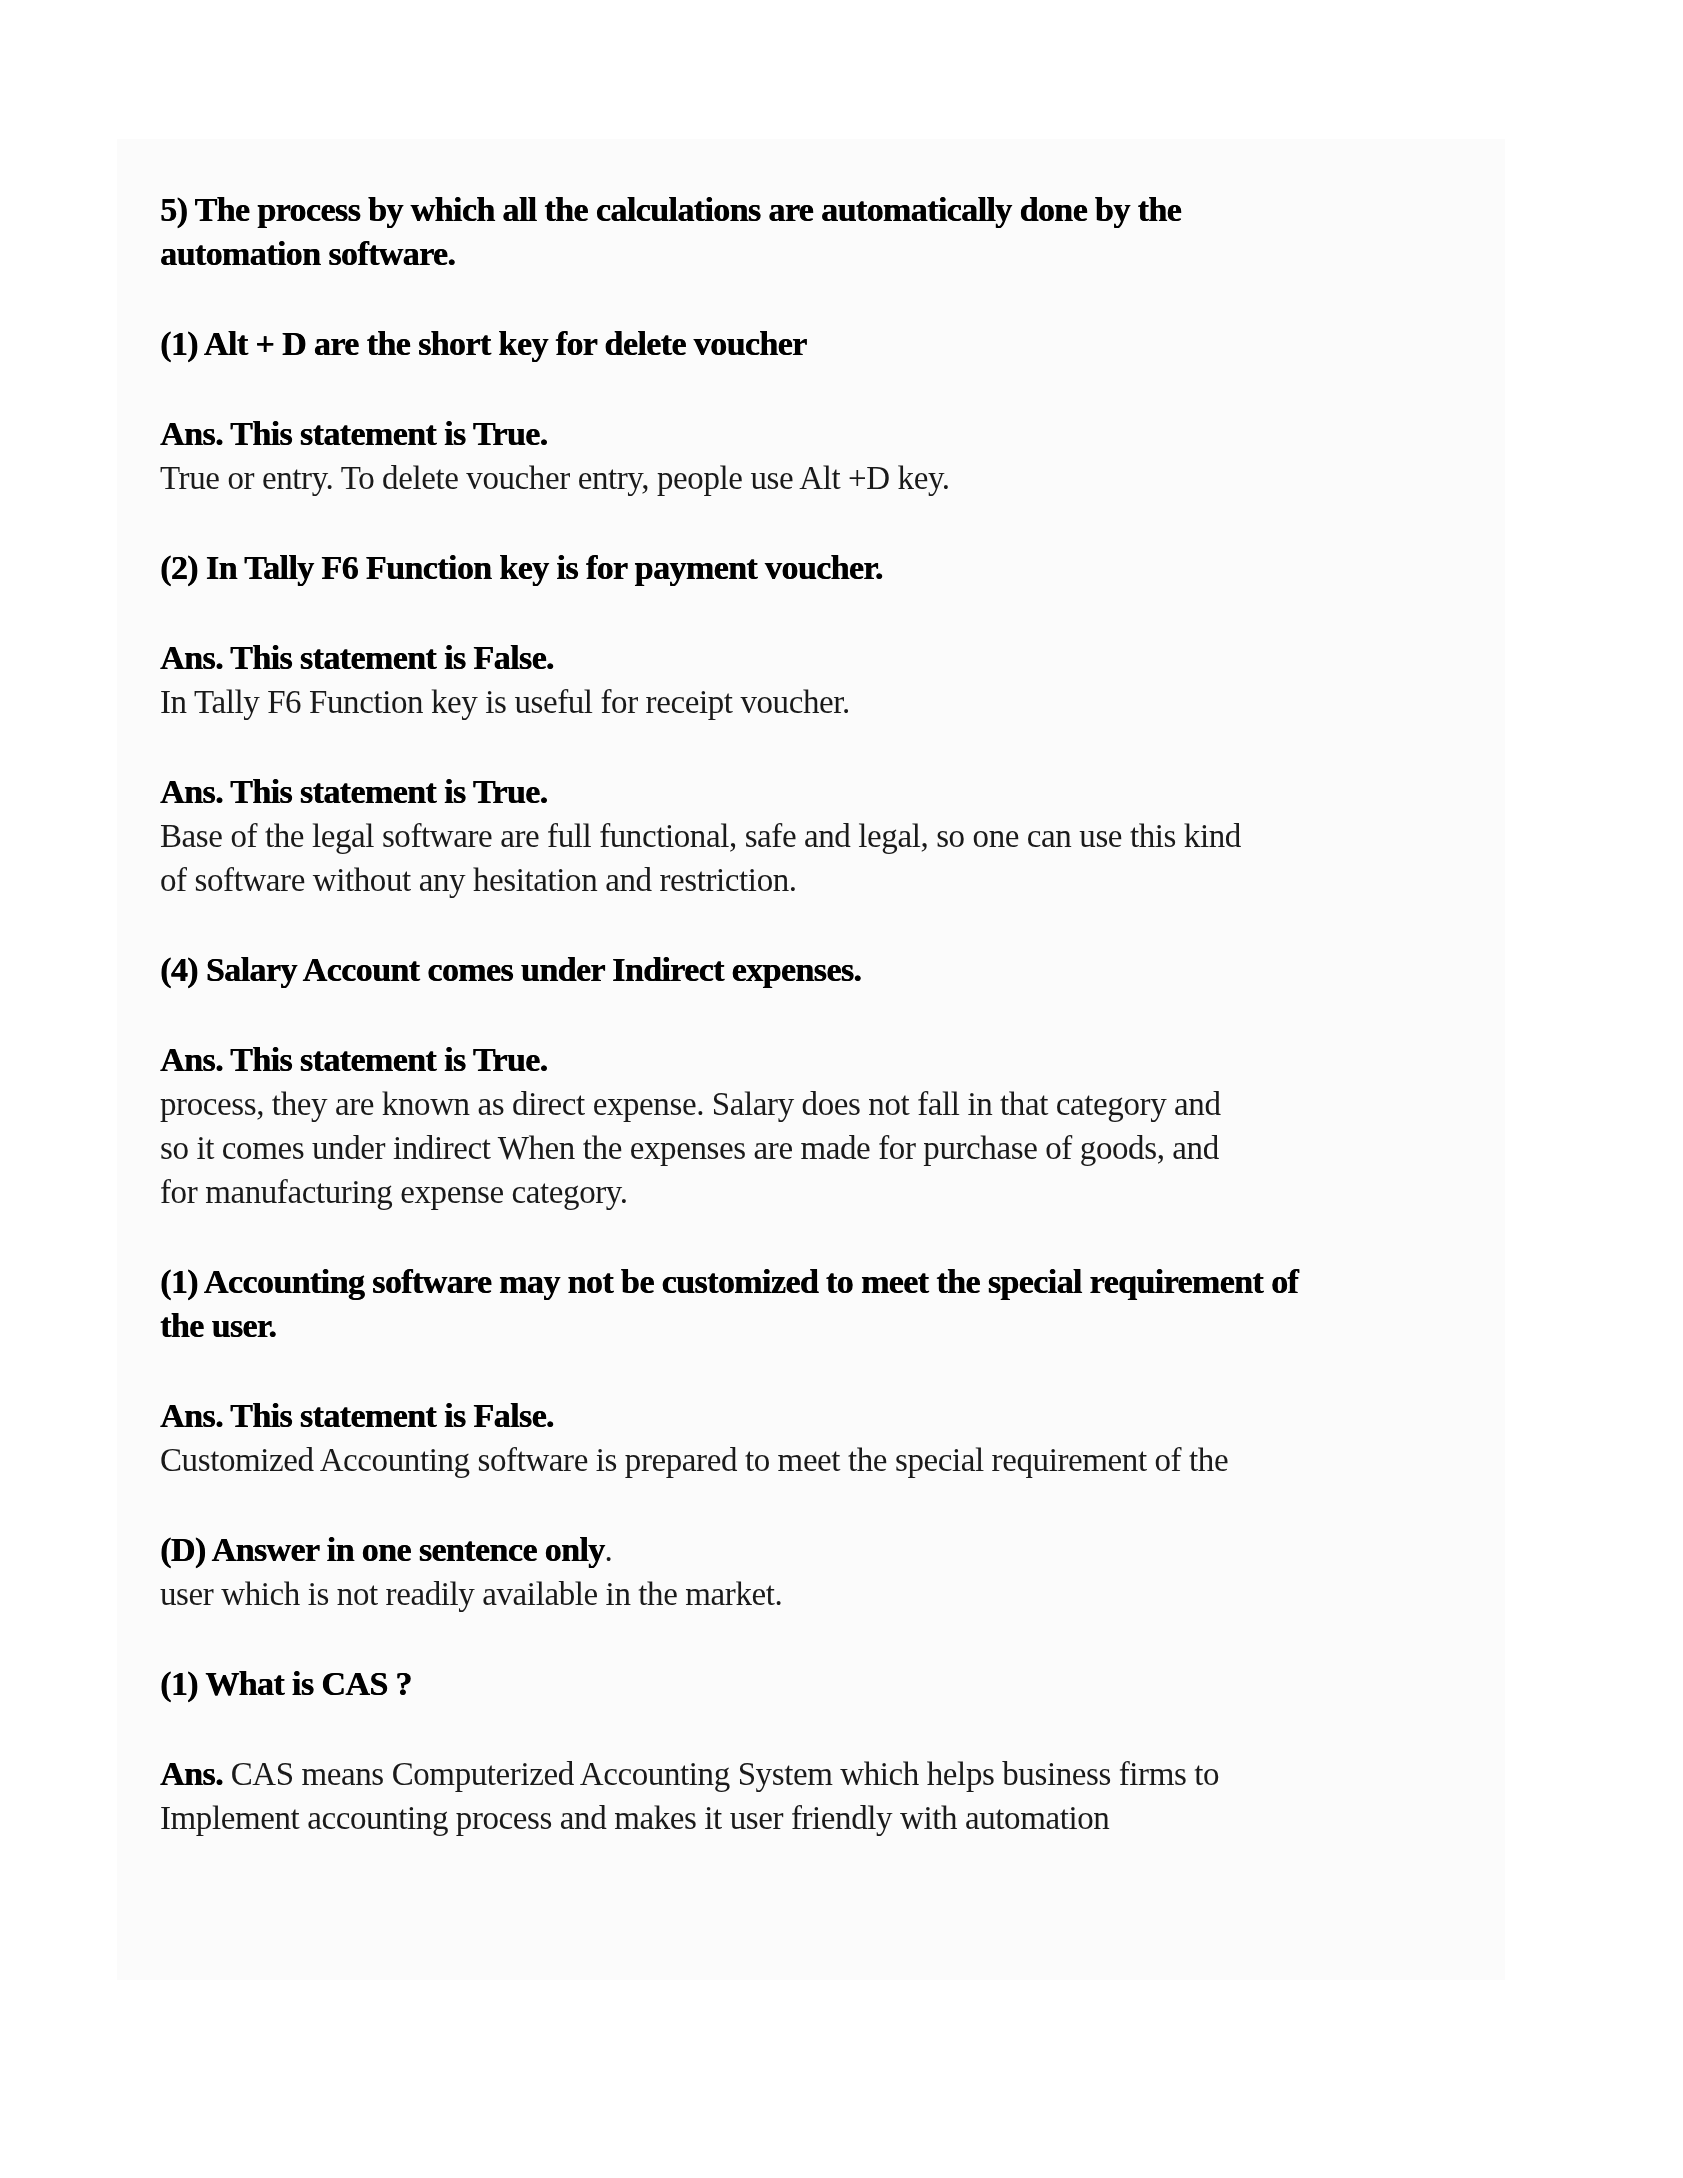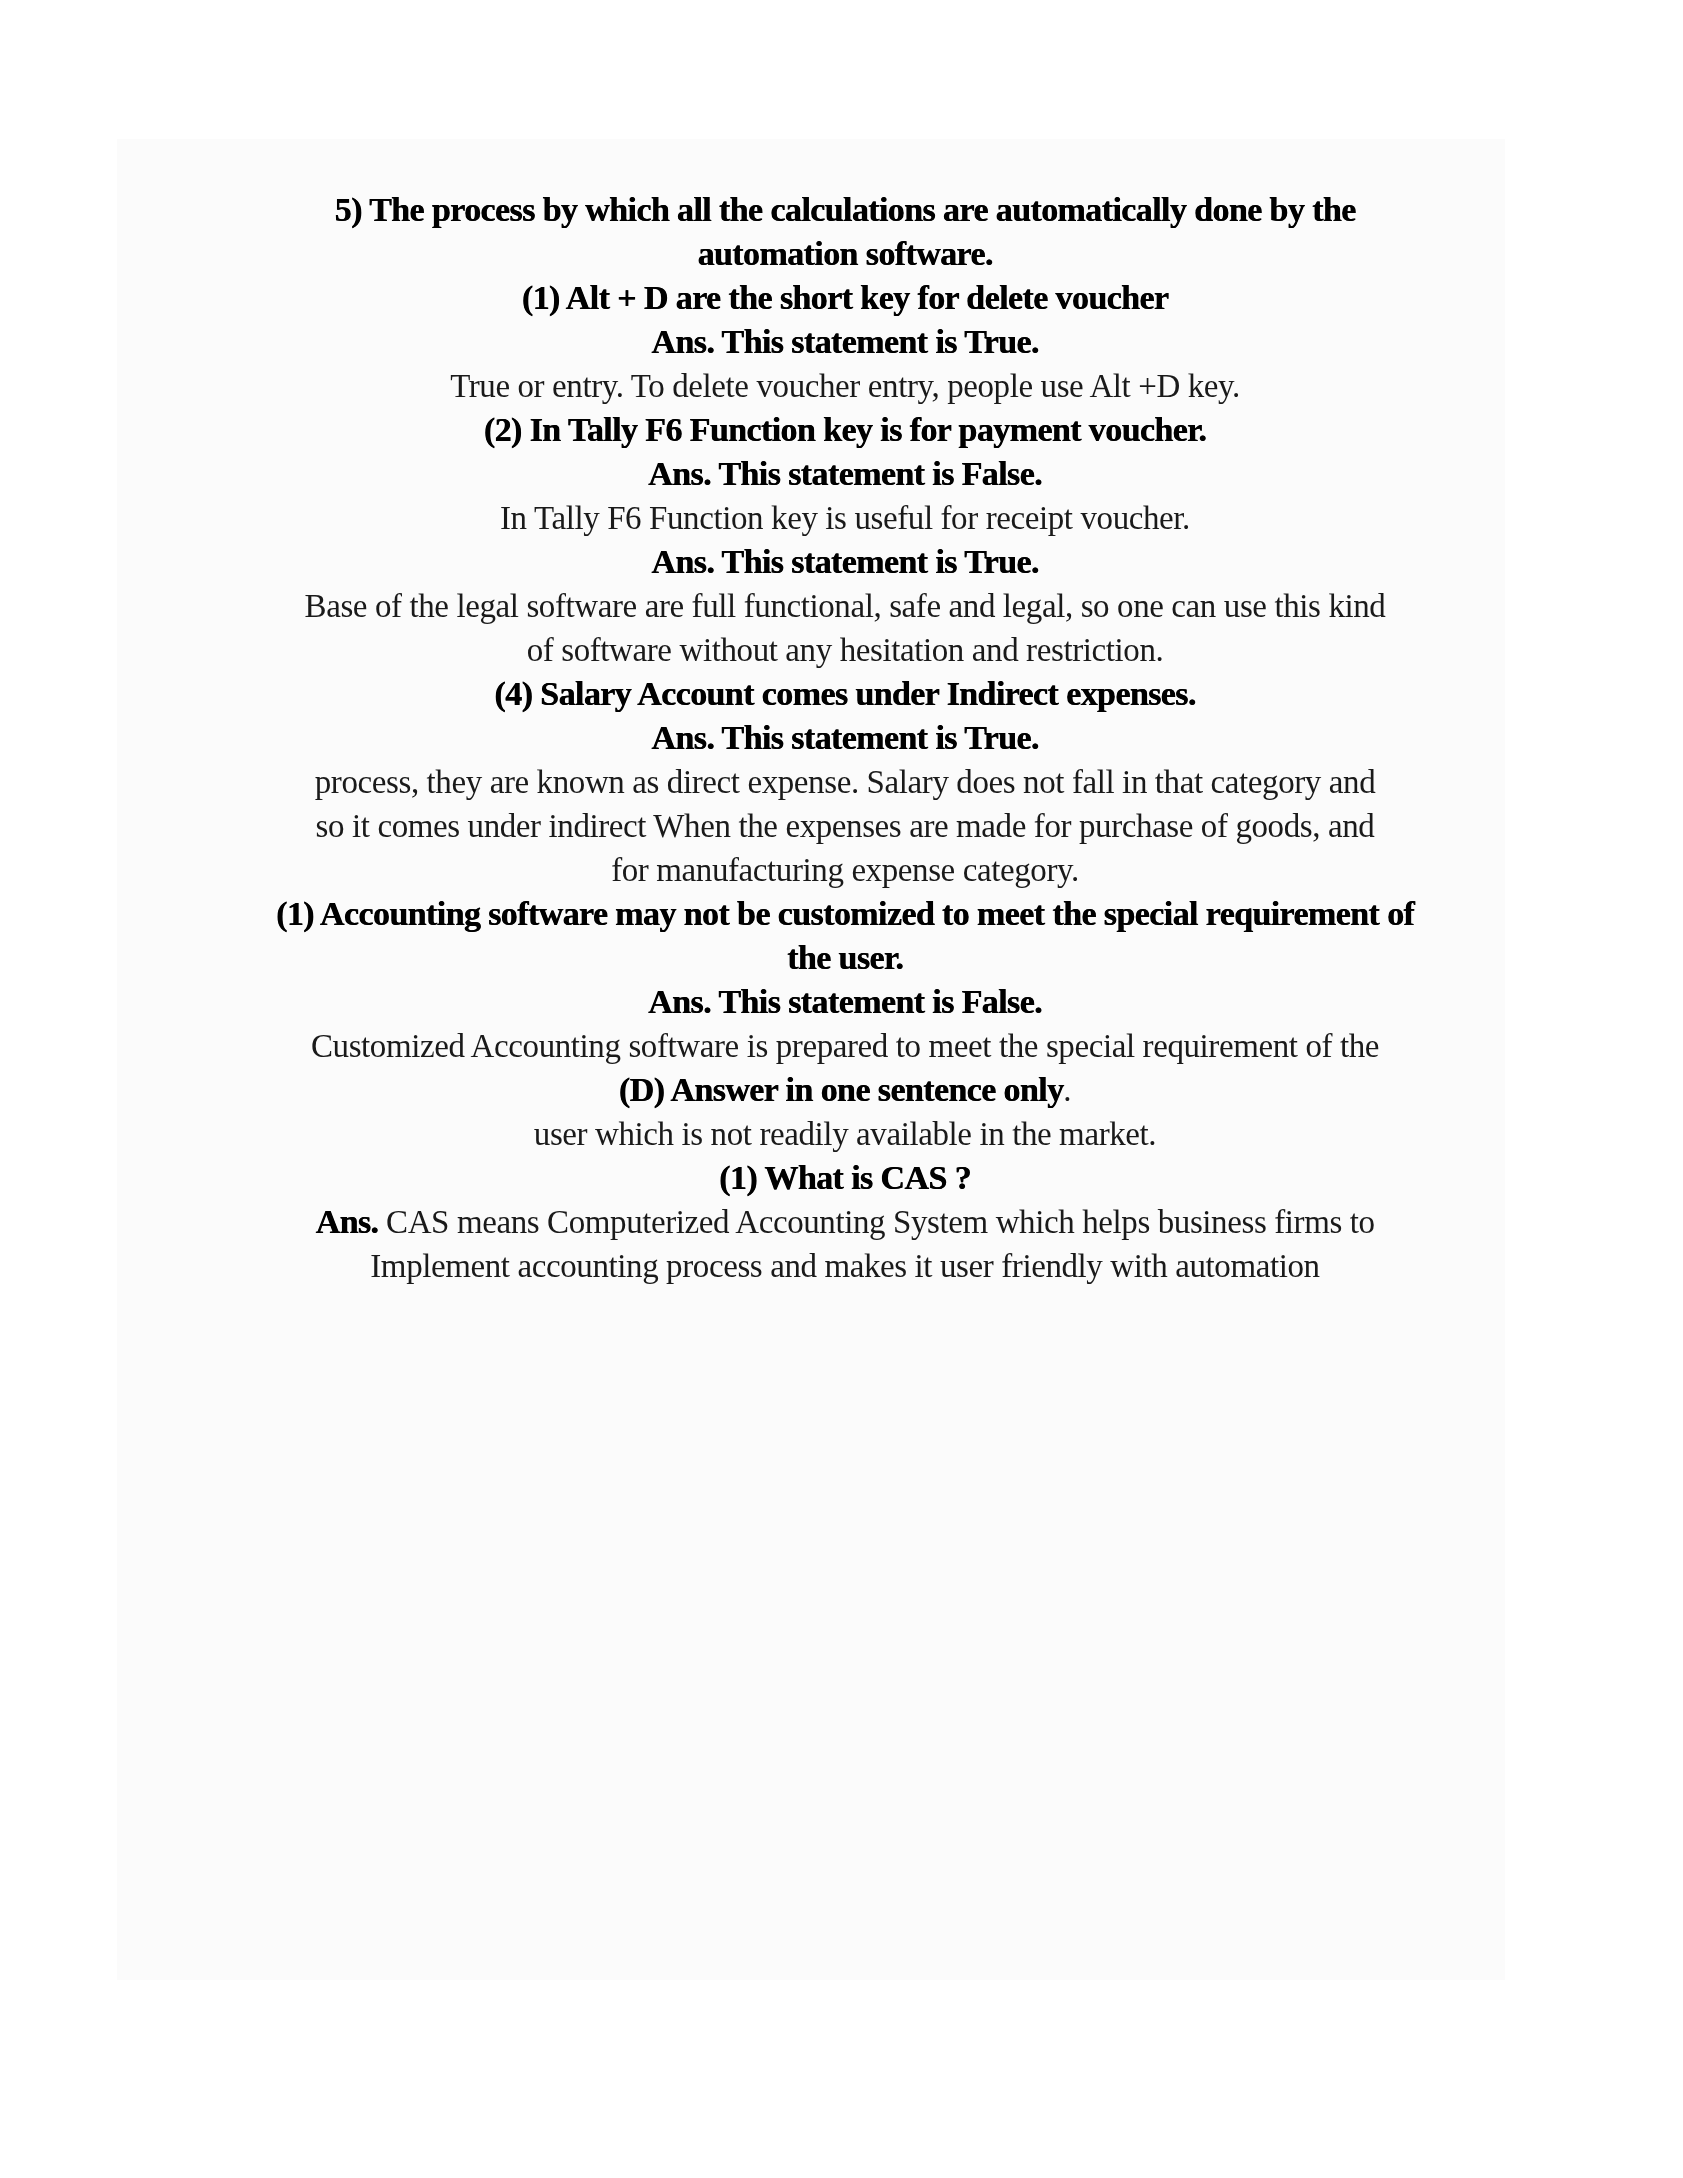--- a/index.html
+++ b/index.html
@@ -18,45 +18,45 @@
   .scan-bg {
     position: absolute;
     left: 117px;
     top: 139px;
     width: 1388px;
     height: 1841px;
     background: #fbfbfb;
   }
   .content {
     position: absolute;
-    left: 152px;
+    left: 160px;
     top: 188px;
     width: 1386px;
     white-space: nowrap;
-    text-align: center;
   }
   .line {
     line-height: 44px;
     font-size: 33px;
     color: #1a1a1a;
     letter-spacing: -0.4px;
   }
   .bold,
   .line .bold {
     font-weight: 700;
     color: #000000;
     font-size: 34px;
     letter-spacing: -0.6px;
     text-shadow: 0.5px 0 0 currentColor;
   }
   .reg {
     font-weight: 400;
     text-shadow: none;
   }
   .gap {
+    margin-top: 46px;
   }
 </style>
 </head>
 <body>
 
 <div class="page">
   <div class="scan-bg"></div>
 
   <div class="content">
 

